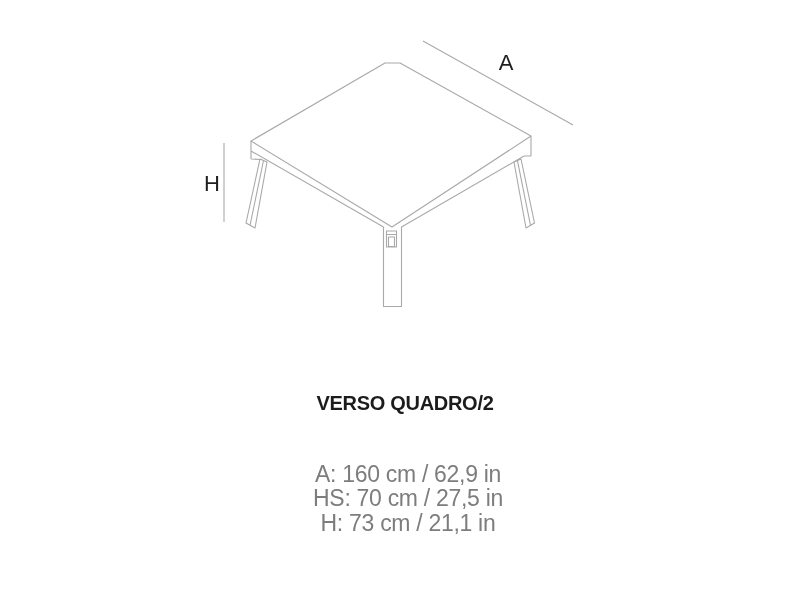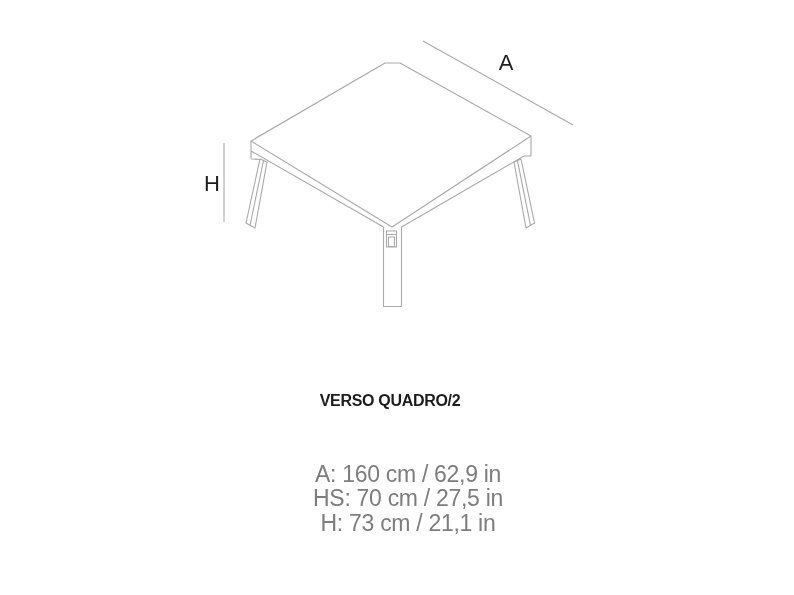--- a/index.html
+++ b/index.html
@@ -24,24 +24,25 @@
     font-family: "Liberation Sans", sans-serif;
     font-size: 22px;
     font-weight: 400;
   }
   .product-title {
     position: absolute;
     top: 392px;
     left: 0;
     width: 780px;
     text-align: center;
-    font-size: 16px;
+    font-size: 20px;
     font-weight: 700;
     letter-spacing: -0.3px;
     color: #1c1c1c;
+    padding-left: 15px;
   }
   .dimension-specs {
     position: absolute;
     top: 462px;
     left: 0;
     width: 776px;
     text-align: center;
     font-size: 23px;
     font-weight: 400;
     letter-spacing: -0.3px;

